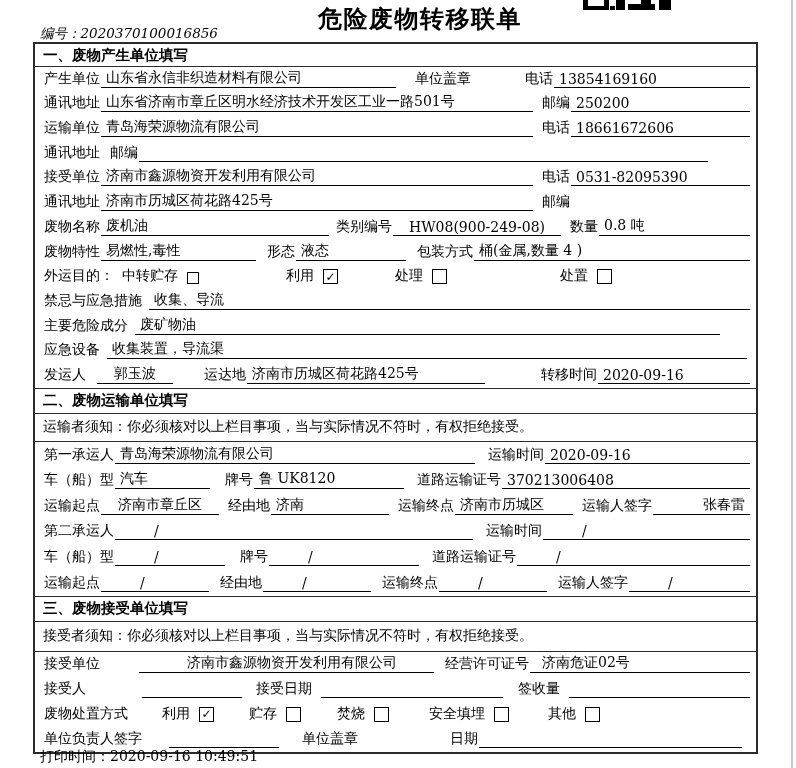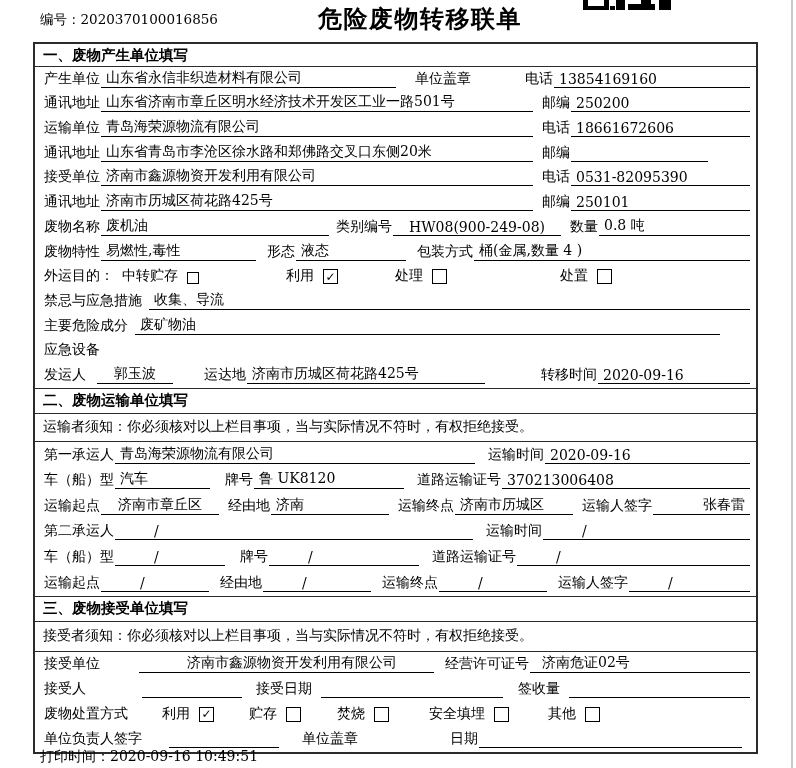--- a/index.html
+++ b/index.html
@@ -3,21 +3,21 @@
 <meta charset="utf-8">
 <style>
   html,body{margin:0;padding:0;}
   body{
     width:796px;height:768px;background:#ffffff;color:#000;
     font-family:"DejaVu Serif","Liberation Serif",serif;
     font-size:14px;position:relative;overflow:hidden;
   }
   .scan-edge{position:absolute;right:3px;top:0;width:2px;height:768px;background:#c9c9c9;}
   
-  .serial{position:absolute;left:40px;top:11px;font-size:13.5px;white-space:nowrap;}
+  .serial{position:absolute;left:40px;top:25px;font-size:13.5px;white-space:nowrap;font-style:italic;}
   .doc-title{
     position:absolute;left:318px;top:3px;font-size:24px;font-weight:700;
     font-family:"DejaVu Sans","Liberation Sans",sans-serif;letter-spacing:1.5px;white-space:nowrap;
   }
   .qr{position:absolute;left:583px;top:0;width:88px;height:10px;}
   .qr i{position:absolute;background:#000;display:block;}
   .qr .q1{left:0;top:0;width:26px;height:10px;background:transparent;border-left:5px solid #000;border-right:5px solid #000;border-bottom:4px solid #000;box-sizing:border-box;}
   .qr .q2{left:33px;top:0;width:9px;height:10px;}
   .qr .q3{left:45px;top:4px;width:27px;height:6px;}
   .qr .q4{left:58px;top:0;width:10px;height:5px;}
@@ -94,37 +94,35 @@
 
   <div class="row s1">
     <span class="lbl">运输单位</span>
     <span class="u" style="width:432px">青岛海荣源物流有限公司</span>
     <span class="lbl" style="margin-left:8px">电话</span>
     <span class="u fx">18661672606</span>
   </div>
 
   <div class="row s1">
     <span class="lbl">通讯地址</span>
-    <span class="u" style="width:432px">山东省青岛市李沧区徐水路和郑佛路交叉口东侧20米</span>
     <span class="lbl" style="margin-left:8px">邮编</span>
     <span class="u fx" style="margin-right:42px"></span>
   </div>
 
   <div class="row s1">
     <span class="lbl">接受单位</span>
     <span class="u" style="width:432px">济南市鑫源物资开发利用有限公司</span>
     <span class="lbl" style="margin-left:8px">电话</span>
     <span class="u fx">0531-82095390</span>
   </div>
 
   <div class="row s1">
     <span class="lbl">通讯地址</span>
     <span class="u" style="width:432px">济南市历城区荷花路425号</span>
     <span class="lbl" style="margin-left:8px">邮编</span>
-    <span class="u fx">250101</span>
   </div>
 
   <div class="row s1">
     <span class="lbl">废物名称</span>
     <span class="u" style="width:228px">废机油</span>
     <span class="lbl" style="margin-left:6px">类别编号</span>
     <span class="u" style="width:168px;text-align:center">HW08(900-249-08)</span>
     <span class="lbl" style="margin-left:8px">数量</span>
     <span class="u fx">0.8 吨</span>
   </div>
@@ -155,20 +153,21 @@
     <span class="u fx" style="margin-left:6px">收集、导流</span>
   </div>
 
   <div class="row s1">
     <span class="lbl">主要危险成分</span>
     <span class="u fx" style="margin-right:30px;margin-left:6px">废矿物油</span>
   </div>
 
   <div class="row s1">
     <span class="lbl">应急设备</span>
+    <span class="u fx" style="margin-left:6px;margin-right:3px">收集装置，导流渠</span>
   </div>
 
   <div class="row s1">
     <span class="lbl">发运人</span>
     <span class="u" style="width:76px;margin-left:10px;text-align:center">郭玉波</span>
     <span class="lbl" style="margin-left:30px">运达地</span>
     <span class="u" style="width:238px">济南市历城区荷花路425号</span>
     <span class="lbl" style="margin-left:55px">转移时间</span>
     <span class="u fx">2020-09-16</span>
   </div>

